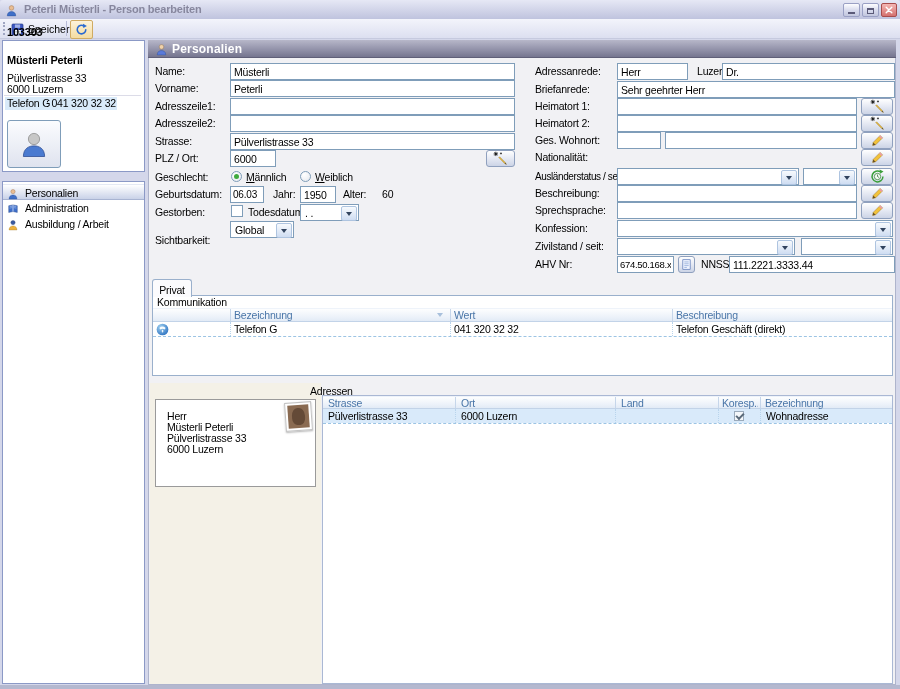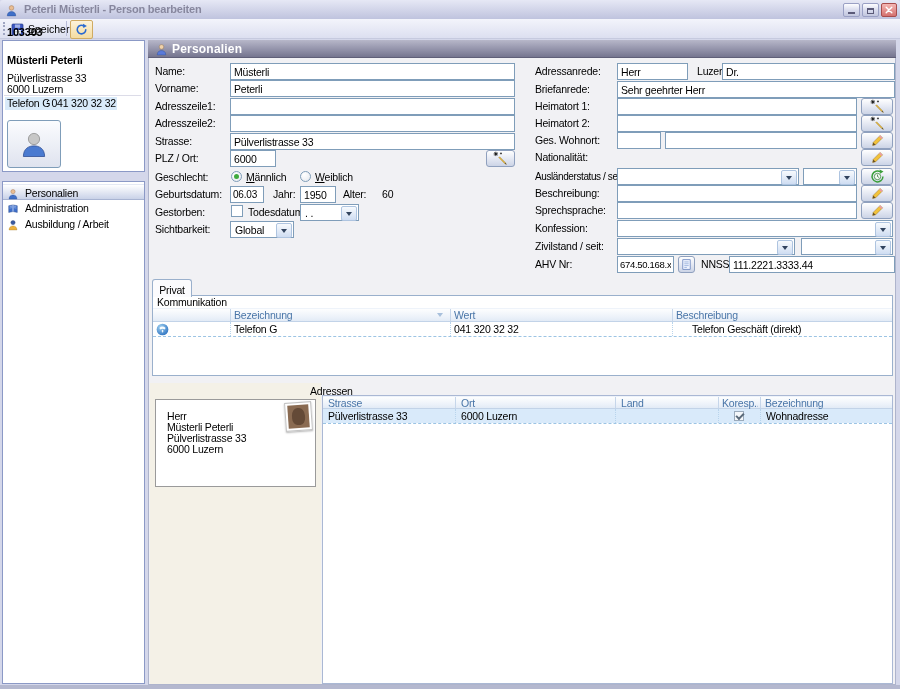--- a/index.html
+++ b/index.html
@@ -133,21 +133,21 @@
 
   <div class="lbl" style="left:155px;top:65px;">Name:</div>
   <div class="lbl" style="left:155px;top:82px;">Vorname:</div>
   <div class="lbl" style="left:155px;top:100px;">Adresszeile1:</div>
   <div class="lbl" style="left:155px;top:117px;">Adresszeile2:</div>
   <div class="lbl" style="left:155px;top:135px;">Strasse:</div>
   <div class="lbl" style="left:155px;top:152px;">PLZ / Ort:</div>
   <div class="lbl" style="left:155px;top:171px;">Geschlecht:</div>
   <div class="lbl" style="left:155px;top:188px;">Geburtsdatum:</div>
   <div class="lbl" style="left:155px;top:206px;">Gestorben:</div>
-  <div class="lbl" style="left:155px;top:223px;">Sichtbarkeit:</div>
+  <div class="lbl" style="left:155px;top:234px;">Sichtbarkeit:</div>
 
   <div class="lbl" style="left:535px;top:65px;">Adressanrede:</div>
   <div class="lbl" style="left:535px;top:83px;">Briefanrede:</div>
   <div class="lbl" style="left:535px;top:100px;">Heimatort 1:</div>
   <div class="lbl" style="left:535px;top:117px;">Heimatort 2:</div>
   <div class="lbl" style="left:535px;top:134px;">Ges. Wohnort:</div>
   <div class="lbl" style="left:535px;top:151px;">Nationalität:</div>
   <div class="lbl" style="left:535px;top:170px;font-size:10px;letter-spacing:-0.4px;">Ausländerstatus / seit:</div>
   <div class="lbl" style="left:535px;top:187px;">Beschreibung:</div>
   <div class="lbl" style="left:535px;top:204px;">Sprechsprache:</div>
@@ -338,21 +338,21 @@
               <stop offset="100%" stop-color="#2a70c0"></stop>
             </radialGradient>
           </defs>
           <circle cx="7" cy="7" r="6.3" fill="url(#pblue)"></circle>
           <path d="M3.6 5.3 q3.4 -2.8 6.8 0 l-1.2 1.6 q-2.2 -1.5 -4.4 0 Z" fill="#fff" opacity="0.95"></path>
           <rect x="6.3" y="7.4" width="1.5" height="2.8" rx="0.7" fill="#fff" opacity="0.9"></rect>
         </svg>
     </span>
     <span class="cell" style="left:81px;top:1px;">Telefon G</span>
     <span class="cell" style="left:301px;top:1px;">041 320 32 32</span>
-    <span class="cell" style="left:523px;top:1px;margin-left:16px;">Telefon Geschäft (direkt)</span>
+    <span class="cell" style="left:523px;top:1px;">Telefon Geschäft (direkt)</span>
   </div>
   <div class="vdot" style="left:230px;top:322px;height:14px;"></div>
   <div class="vdot" style="left:450px;top:322px;height:14px;"></div>
   <div class="vdot" style="left:672px;top:322px;height:14px;"></div>
   <div class="dash" style="left:153px;top:336px;width:739px;"></div>
 
   <div class="abs" style="left:150px;top:383px;width:171px;height:301px;background:#f4f1e7;"></div>
   <div class="abs" style="left:155px;top:399px;width:161px;height:88px;background:#fff;border:1px solid #9a9a9a;box-sizing:border-box;">
     <div class="stamp" style="right:3px;top:2px;width:27px;height:29px;">
         <div class="stamp-in"></div>

